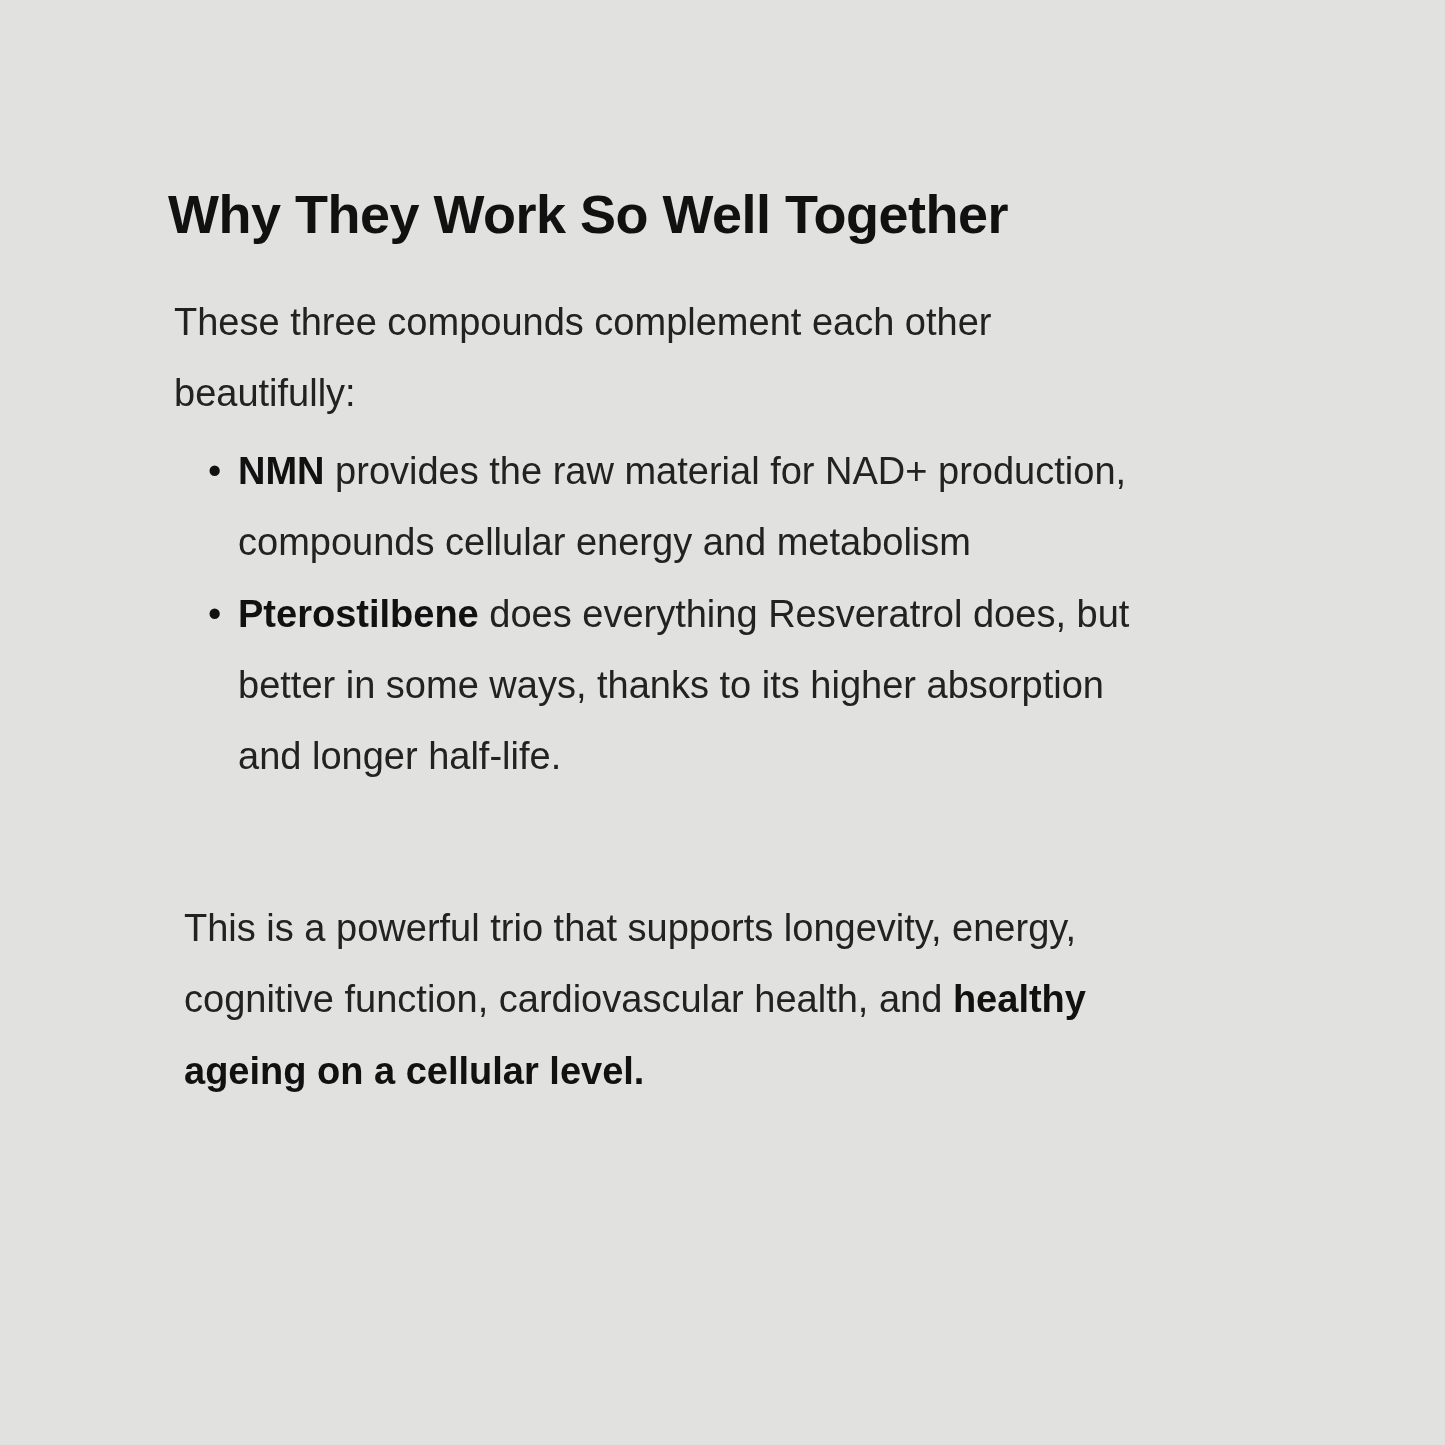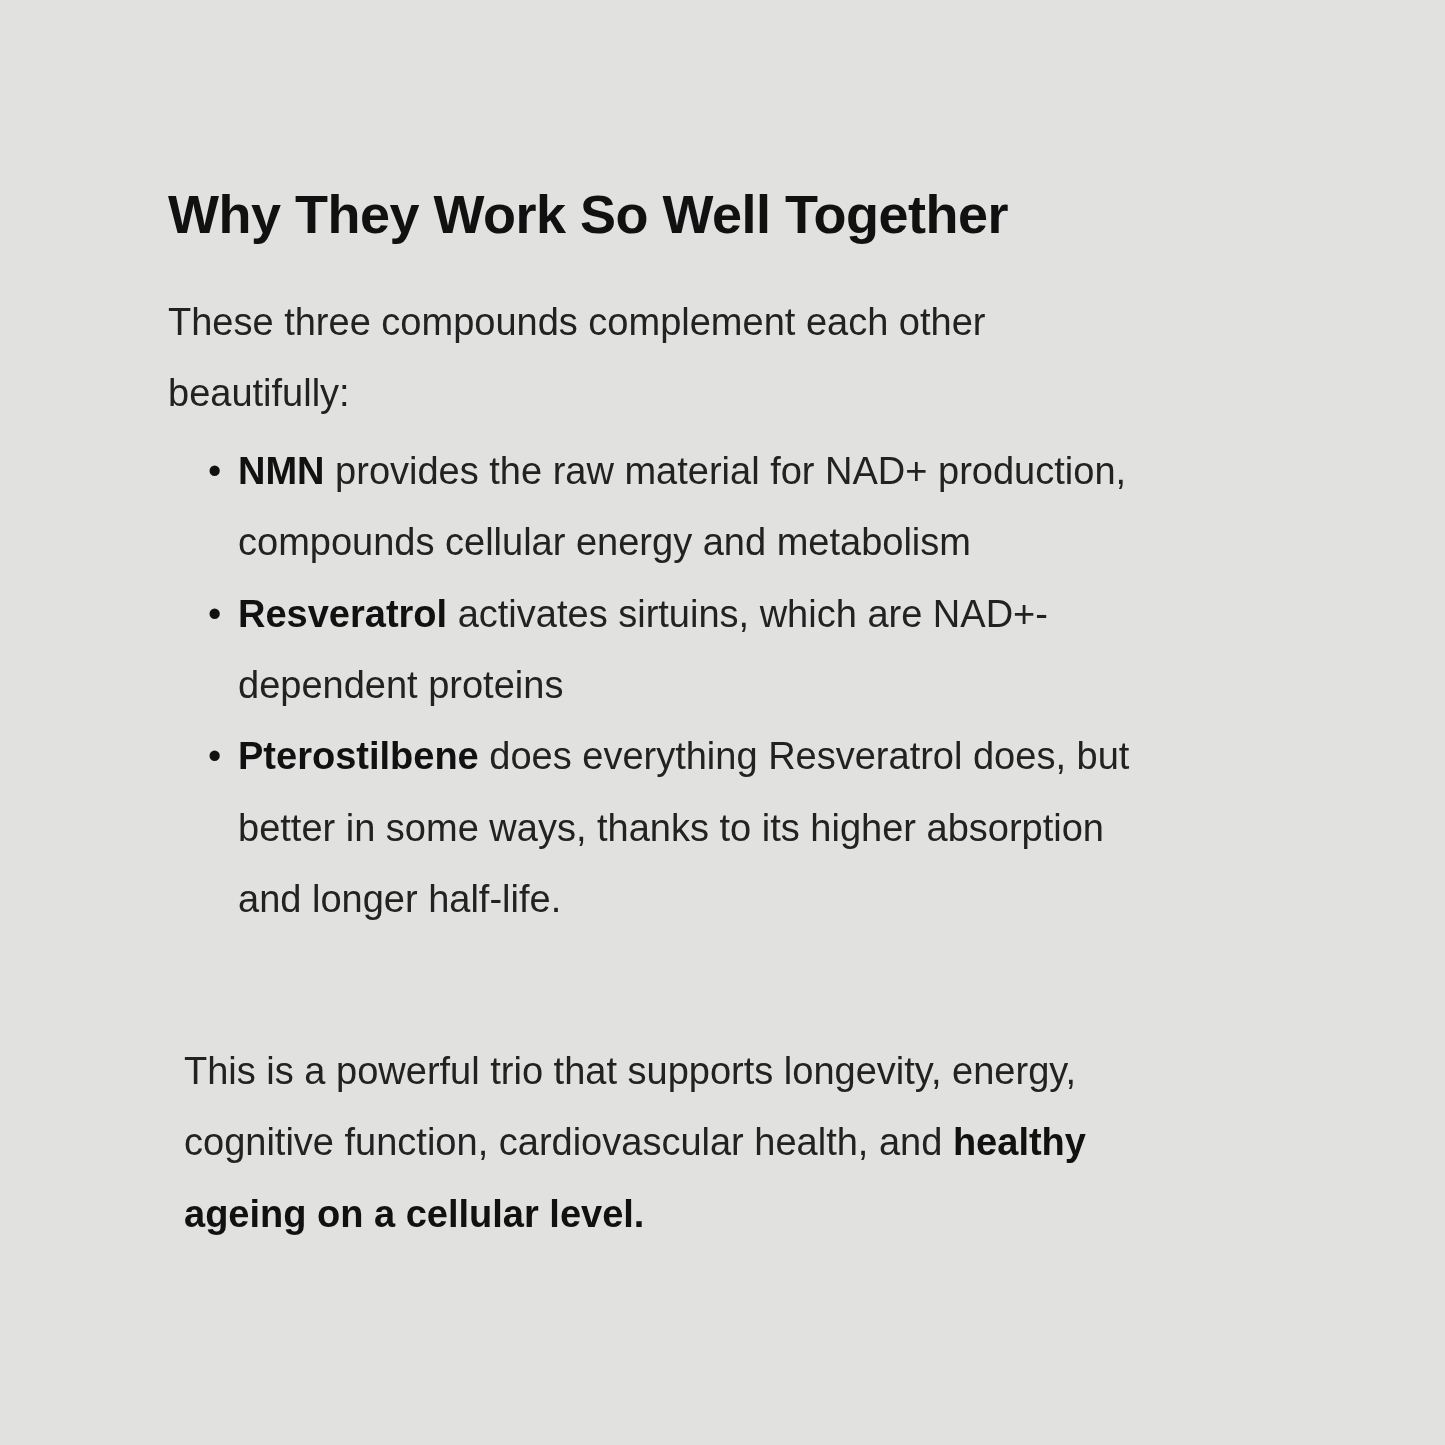--- a/index.html
+++ b/index.html
@@ -25,21 +25,21 @@
     font-weight: 800;
     letter-spacing: -0.5px;
     color: #111111;
     margin: 0 0 40px 0;
     line-height: 1.2;
   }
   .intro {
     font-size: 38px;
     font-weight: 400;
     line-height: 1.88;
-    margin: 0;
+    margin: 6px;
     max-width: 1120px;
     color: #222222;
   }
   ul.bullets {
     margin: 6px 0 0 0;
     padding: 0 0 0 70px;
     max-width: 1120px;
     list-style: none;
   }
   ul.bullets li {
@@ -82,23 +82,20 @@
 
   <h1 class="title">Why They Work So Well Together</h1>
 
   <p class="intro">These three compounds complement each other beautifully:</p>
 
   <ul class="bullets">
     <li>
       <span class="lead">NMN</span><span> provides the raw material for NAD+ production, compounds cellular energy and metabolism</span>
     </li>
     <li>
-      <span class="lead">Resveratrol</span><span> activates sirtuins, which are NAD+-dependent proteins</span>
-    </li>
-    <li>
       <span class="lead">Pterostilbene</span><span> does everything Resveratrol does, but better in some ways, thanks to its higher absorption and longer half-life.</span>
     </li>
   </ul>
 
   <p class="closing">
     <span>This is a powerful trio that supports longevity, energy, cognitive function, cardiovascular health, and </span><span class="bold-tail">healthy ageing on a cellular level.</span>
   </p>
 
 </div>
 

